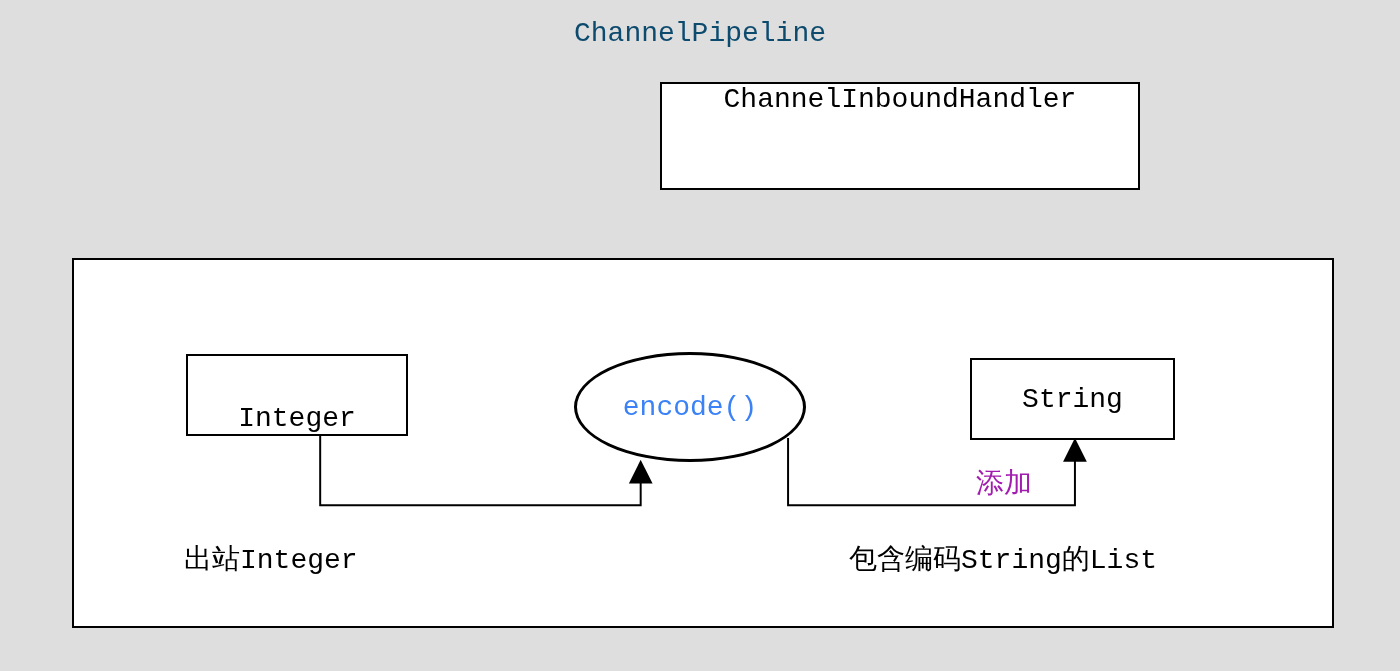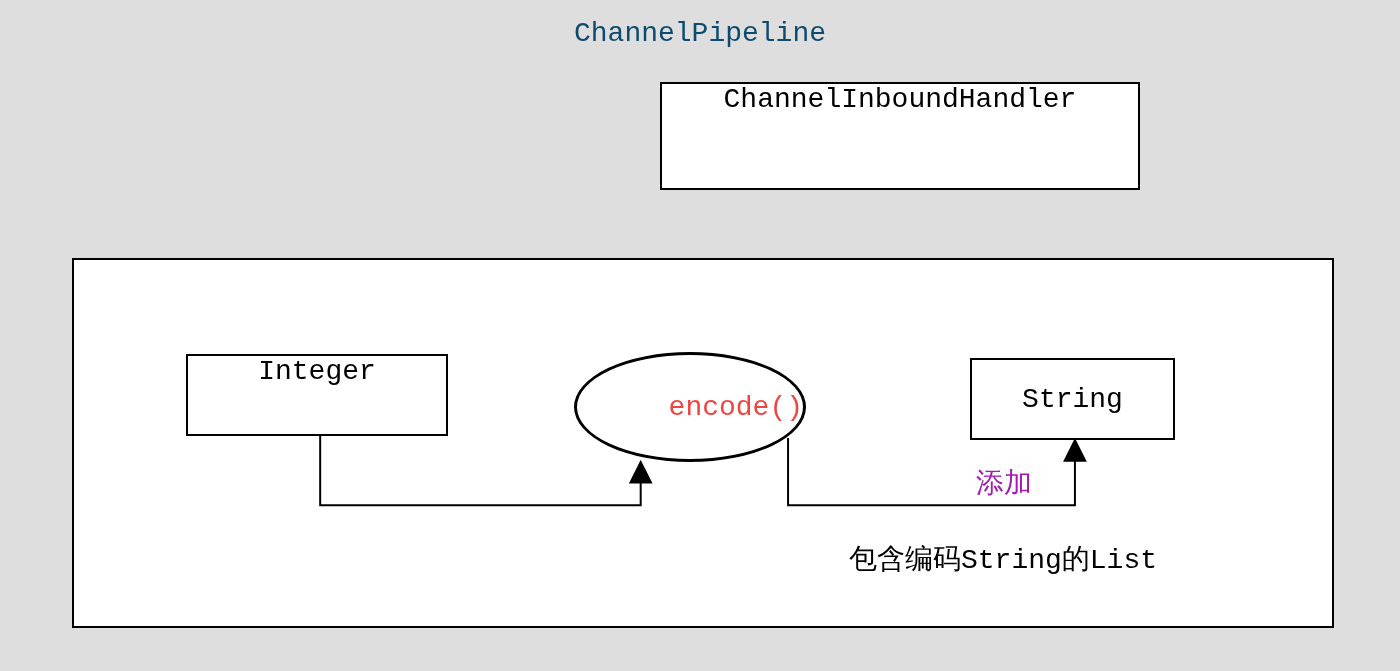--- a/index.html
+++ b/index.html
@@ -50,44 +50,44 @@
       top: 32px;
       left: 50%;
       transform: translateX(-50%);
       font-size: 28px;
       color: #000;
     }
     .integer-box {
       position: absolute;
       top: 94px;
       left: 112px;
-      width: 262px;
+      width: 222px;
       height: 82px;
       border: 2px solid #000;
       background: #fff;
       display: flex;
-      align-items: flex-start;
+      align-items: flex-end;
       justify-content: center;
       font-size: 28px;
       color: #000;
     }
     .encode-ellipse {
       position: absolute;
       top: 92px;
       left: 500px;
       width: 232px;
       height: 110px;
       border: 3px solid #000;
       border-radius: 50%;
       background: #fff;
       display: flex;
       align-items: center;
-      justify-content: flex-end;
+      justify-content: center;
       font-size: 28px;
-      color: #ef4444;
+      color: #3b82f6;
     }
     .string-box {
       position: absolute;
       top: 98px;
       left: 896px;
       width: 205px;
       height: 82px;
       border: 2px solid #000;
       background: #fff;
       display: flex;
@@ -145,20 +145,21 @@
   </div>
 
   <div class="encode-ellipse">
     <span>encode()</span>
   </div>
 
   <div class="string-box">
     <span>String</span>
   </div>
 
+  <div class="outbound-label">出站Integer</div>
 
   <div class="list-label">包含编码String的List</div>
 
   <div class="add-label">添加</div>
 
   <svg class="arrow-svg" viewBox="0 0 1262 370">
     <defs>
       <marker id="arrowhead" markerWidth="12" markerHeight="12" refX="10" refY="6" orient="auto">
         <path d="M 0 0 L 12 6 L 0 12 Z" fill="#000"></path>
       </marker>

